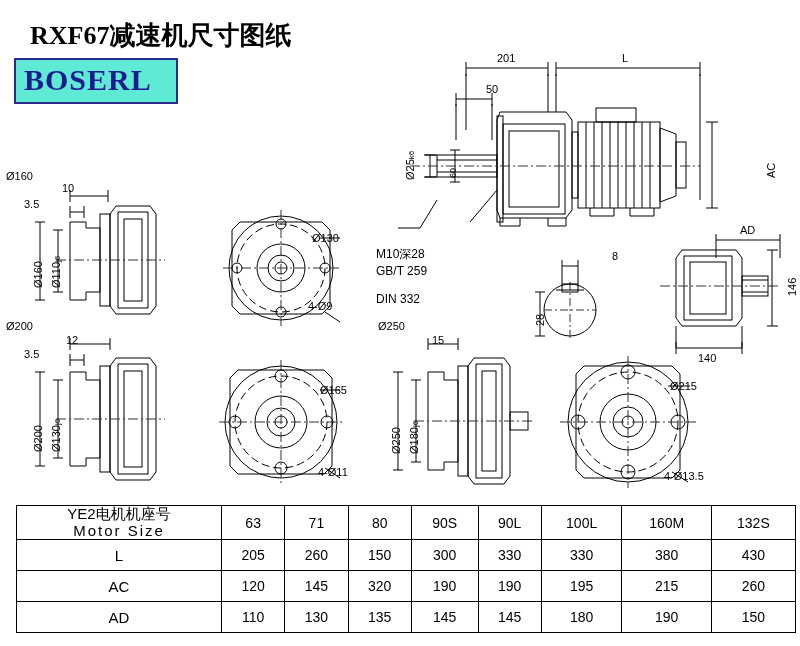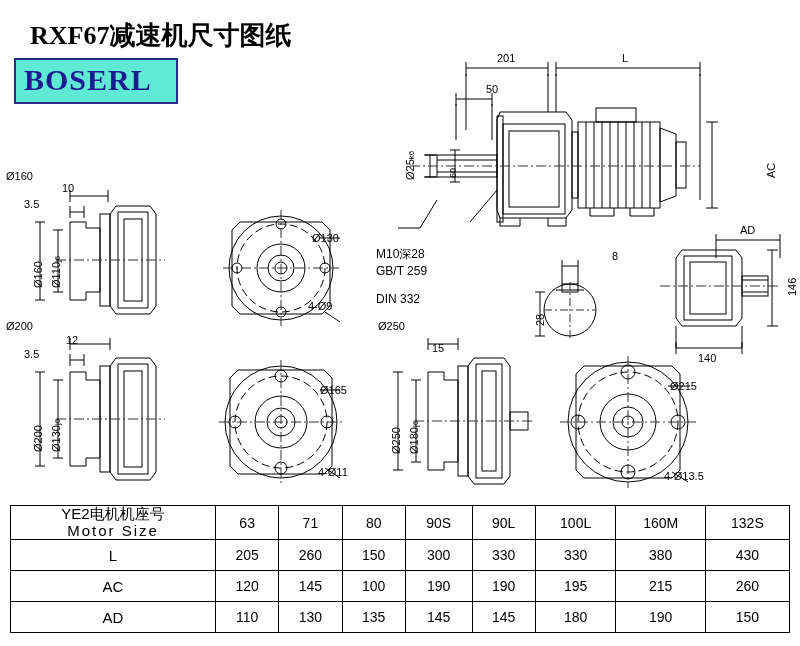--- a/index.html
+++ b/index.html
@@ -32,21 +32,21 @@
   }
 
   
   .lbl{position:absolute;font-size:11px;white-space:nowrap;}
   .lbl.sm{font-size:9px;}
   .lbl.md{font-size:12px;}
   .rot{transform-origin:0 0;transform:rotate(-90deg);}
 
   
   table.spec{
-    position:absolute;left:10px;top:505px;
+    position:absolute;left:16px;top:505px;
     border-collapse:collapse;
     width:780px;
     font-size:14px;
   }
   table.spec td{
     border:1px solid #000;
     text-align:center;
     height:30px;
     padding:0 2px;
   }
@@ -328,21 +328,21 @@
   <div class="lbl" style="left:66px;top:334px;">12</div>
   <div class="lbl" style="left:24px;top:348px;">3.5</div>
   <div class="lbl rot" style="left:32px;top:452px;">Ø200</div>
   <div class="lbl rot" style="left:50px;top:452px;">
     <span>Ø130</span><span style="font-size:8px;">j6</span>
   </div>
   <div class="lbl" style="left:320px;top:384px;">Ø165</div>
   <div class="lbl" style="left:318px;top:466px;">4-Ø11</div>
 
   <div class="lbl" style="left:378px;top:320px;">Ø250</div>
-  <div class="lbl" style="left:432px;top:342px;">15</div>
+  <div class="lbl" style="left:432px;top:334px;">15</div>
   <div class="lbl rot" style="left:390px;top:454px;">Ø250</div>
   <div class="lbl rot" style="left:408px;top:454px;">
     <span>Ø180</span><span style="font-size:8px;">j6</span>
   </div>
   <div class="lbl" style="left:670px;top:380px;">Ø215</div>
   <div class="lbl" style="left:664px;top:470px;">4-Ø13.5</div>
 
   <table class="spec">
     <tbody>
       <tr>
@@ -367,21 +367,21 @@
         <td>300</td>
         <td>330</td>
         <td>330</td>
         <td>380</td>
         <td>430</td>
       </tr>
       <tr>
         <td class="rowlabel">AC</td>
         <td>120</td>
         <td>145</td>
-        <td>100</td>
+        <td>320</td>
         <td>190</td>
         <td>190</td>
         <td>195</td>
         <td>215</td>
         <td>260</td>
       </tr>
       <tr>
         <td class="rowlabel">AD</td>
         <td>110</td>
         <td>130</td>

